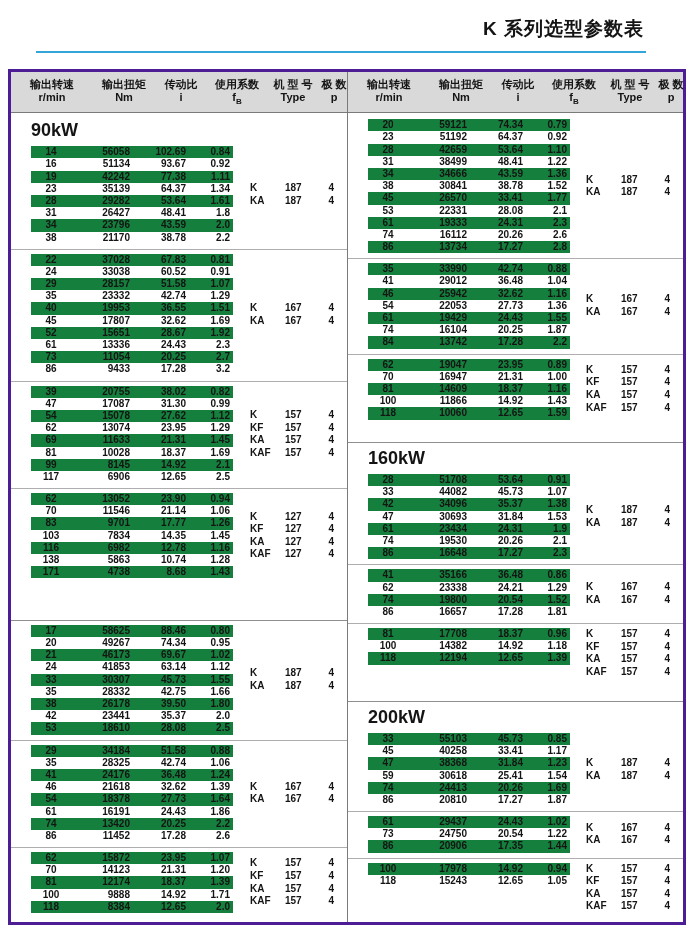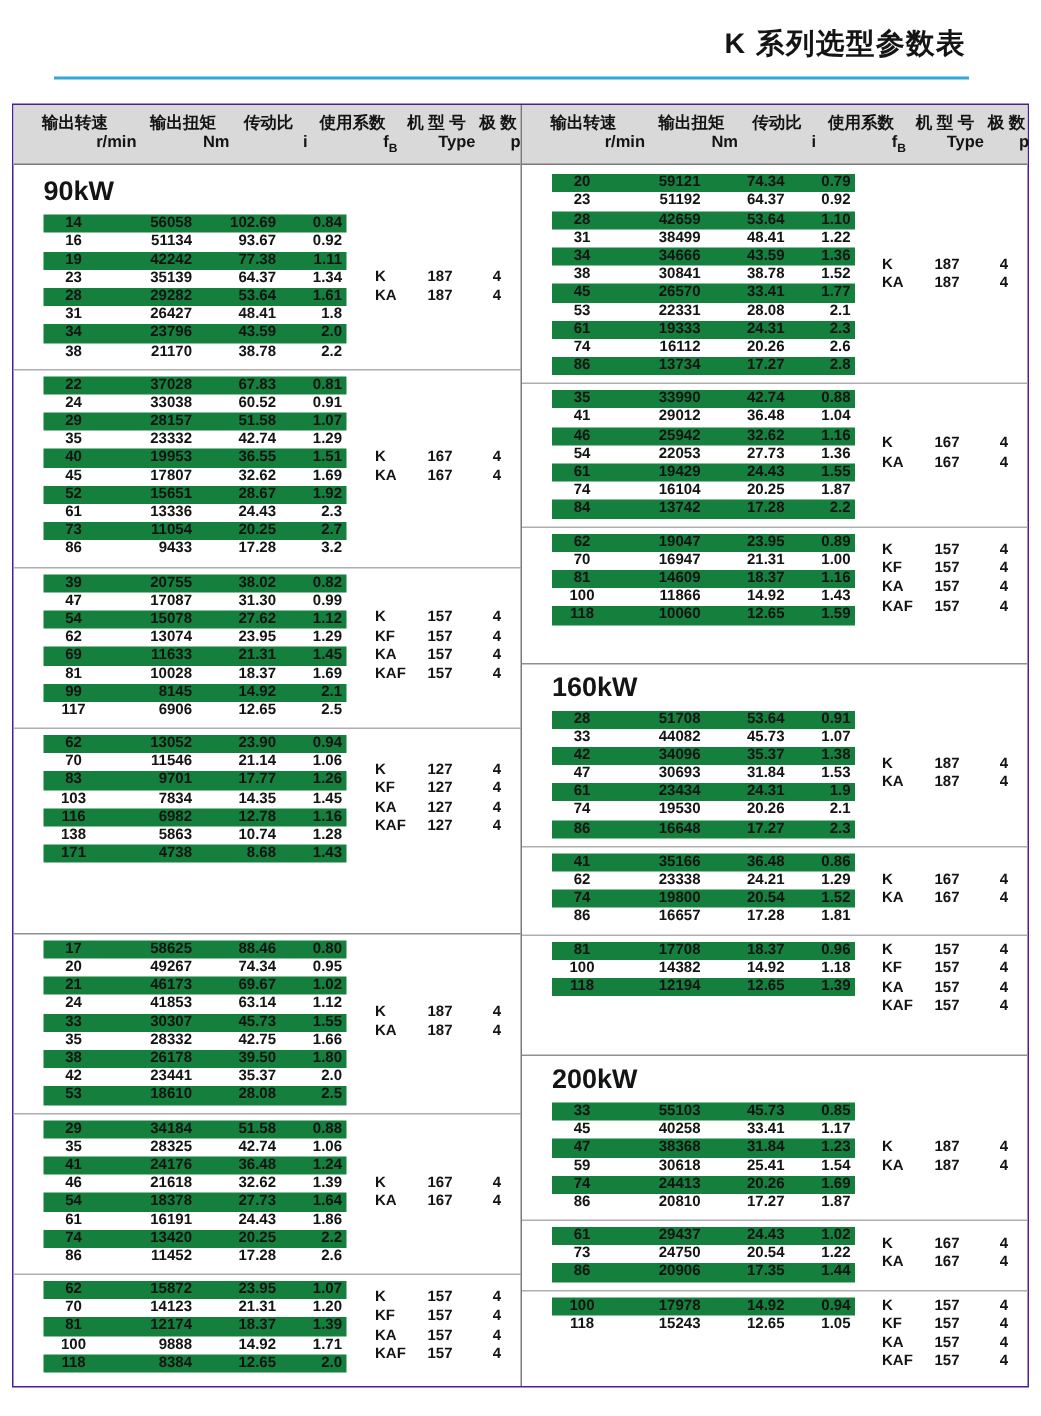--- a/index.html
+++ b/index.html
@@ -1,26 +1,26 @@
 <!DOCTYPE html>
 <html><head>
 <meta charset="utf-8">
 <style>
   html,body{margin:0;padding:0;background:#ffffff;}
   body{width:694px;height:944px;overflow:hidden;font-family:"Liberation Sans","DejaVu Sans",sans-serif;color:#141414;}
   .page{width:694px;height:698px;position:relative;}
   .title{text-align:right;padding:16px 50px 0 0;font-size:19px;font-weight:bold;letter-spacing:1px;}
   .rule{height:2px;background:#35a5d8;margin:9px 48px 16px 36px;}
-  .k-table{display:flex;border:1px solid #4c1d95;margin:0 8px;height:856px;box-sizing:border-box;}
+  .k-table{display:flex;border:3px solid #4c1d95;margin:0 8px;height:856px;box-sizing:border-box;}
   .half{width:50%;display:flex;flex-direction:column;box-sizing:border-box;}
   .half+.half{border-left:1px solid #7a7a7a;}
   .thead{display:grid;grid-template-columns:82px 62px 52px 60px 52px 30px;background:#d9d9d9;border-bottom:1px solid #7a7a7a;padding:5px 0 4px;}
   .hc{text-align:center;font-weight:bold;}
   .hc .cn{font-size:11px;line-height:14px;white-space:nowrap;}
-  .hc .un{font-size:11px;line-height:13px;text-align:right;}
+  .hc .un{font-size:11px;line-height:13px;}
   .hc sub{font-size:8px;}
   .tbody{flex:1;display:flex;flex-direction:column;justify-content:space-between;padding:2px 0 4px;}
   .section{display:flex;flex-direction:column;}
   .section+.section{border-top:1px solid #8f8f8f;}
   .sec-title{font-size:18px;font-weight:bold;margin:5px 0 2px 20px;line-height:20px;}
   .block{display:flex;padding:4px 0 5px;}
   .block+.block{border-top:1px solid #aeaeae;}
   .rows{margin-left:20px;width:202px;}
   .drow{display:grid;grid-template-columns:40px 66px 54px 42px;height:12.2px;line-height:12.4px;font-size:10px;font-weight:bold;}
   .drow.stripe{background:#15803d;}

